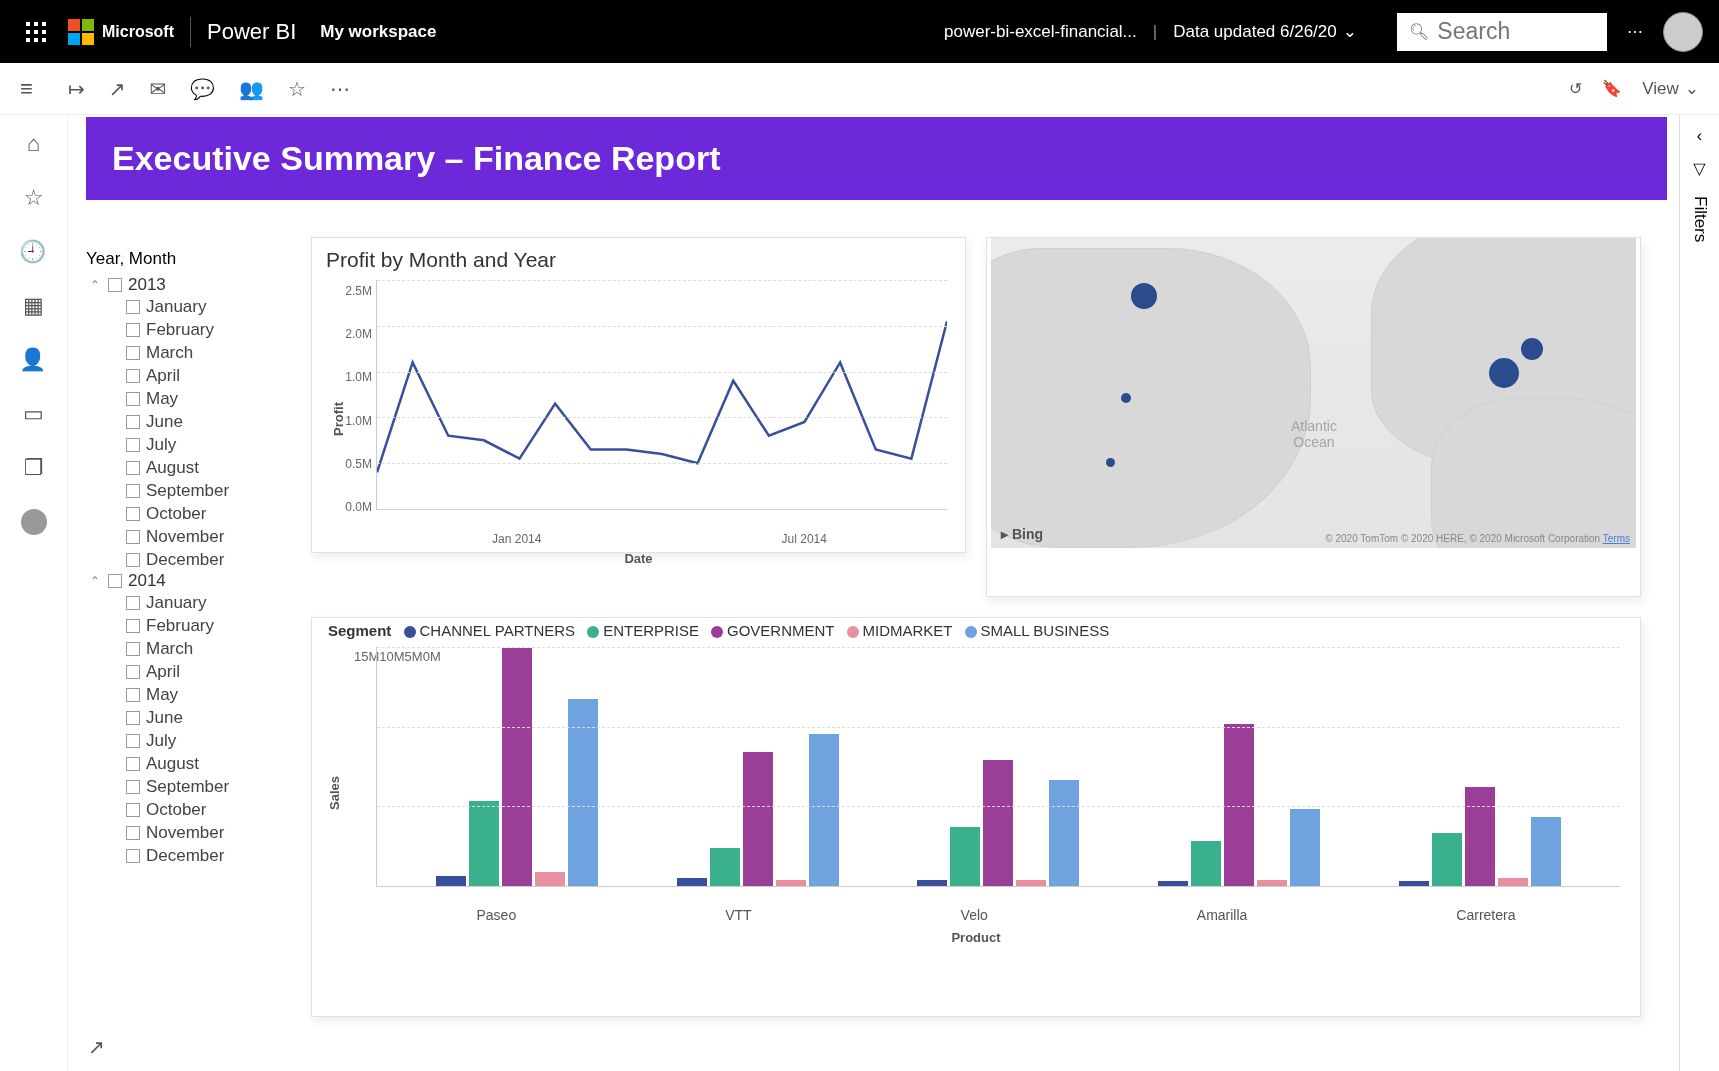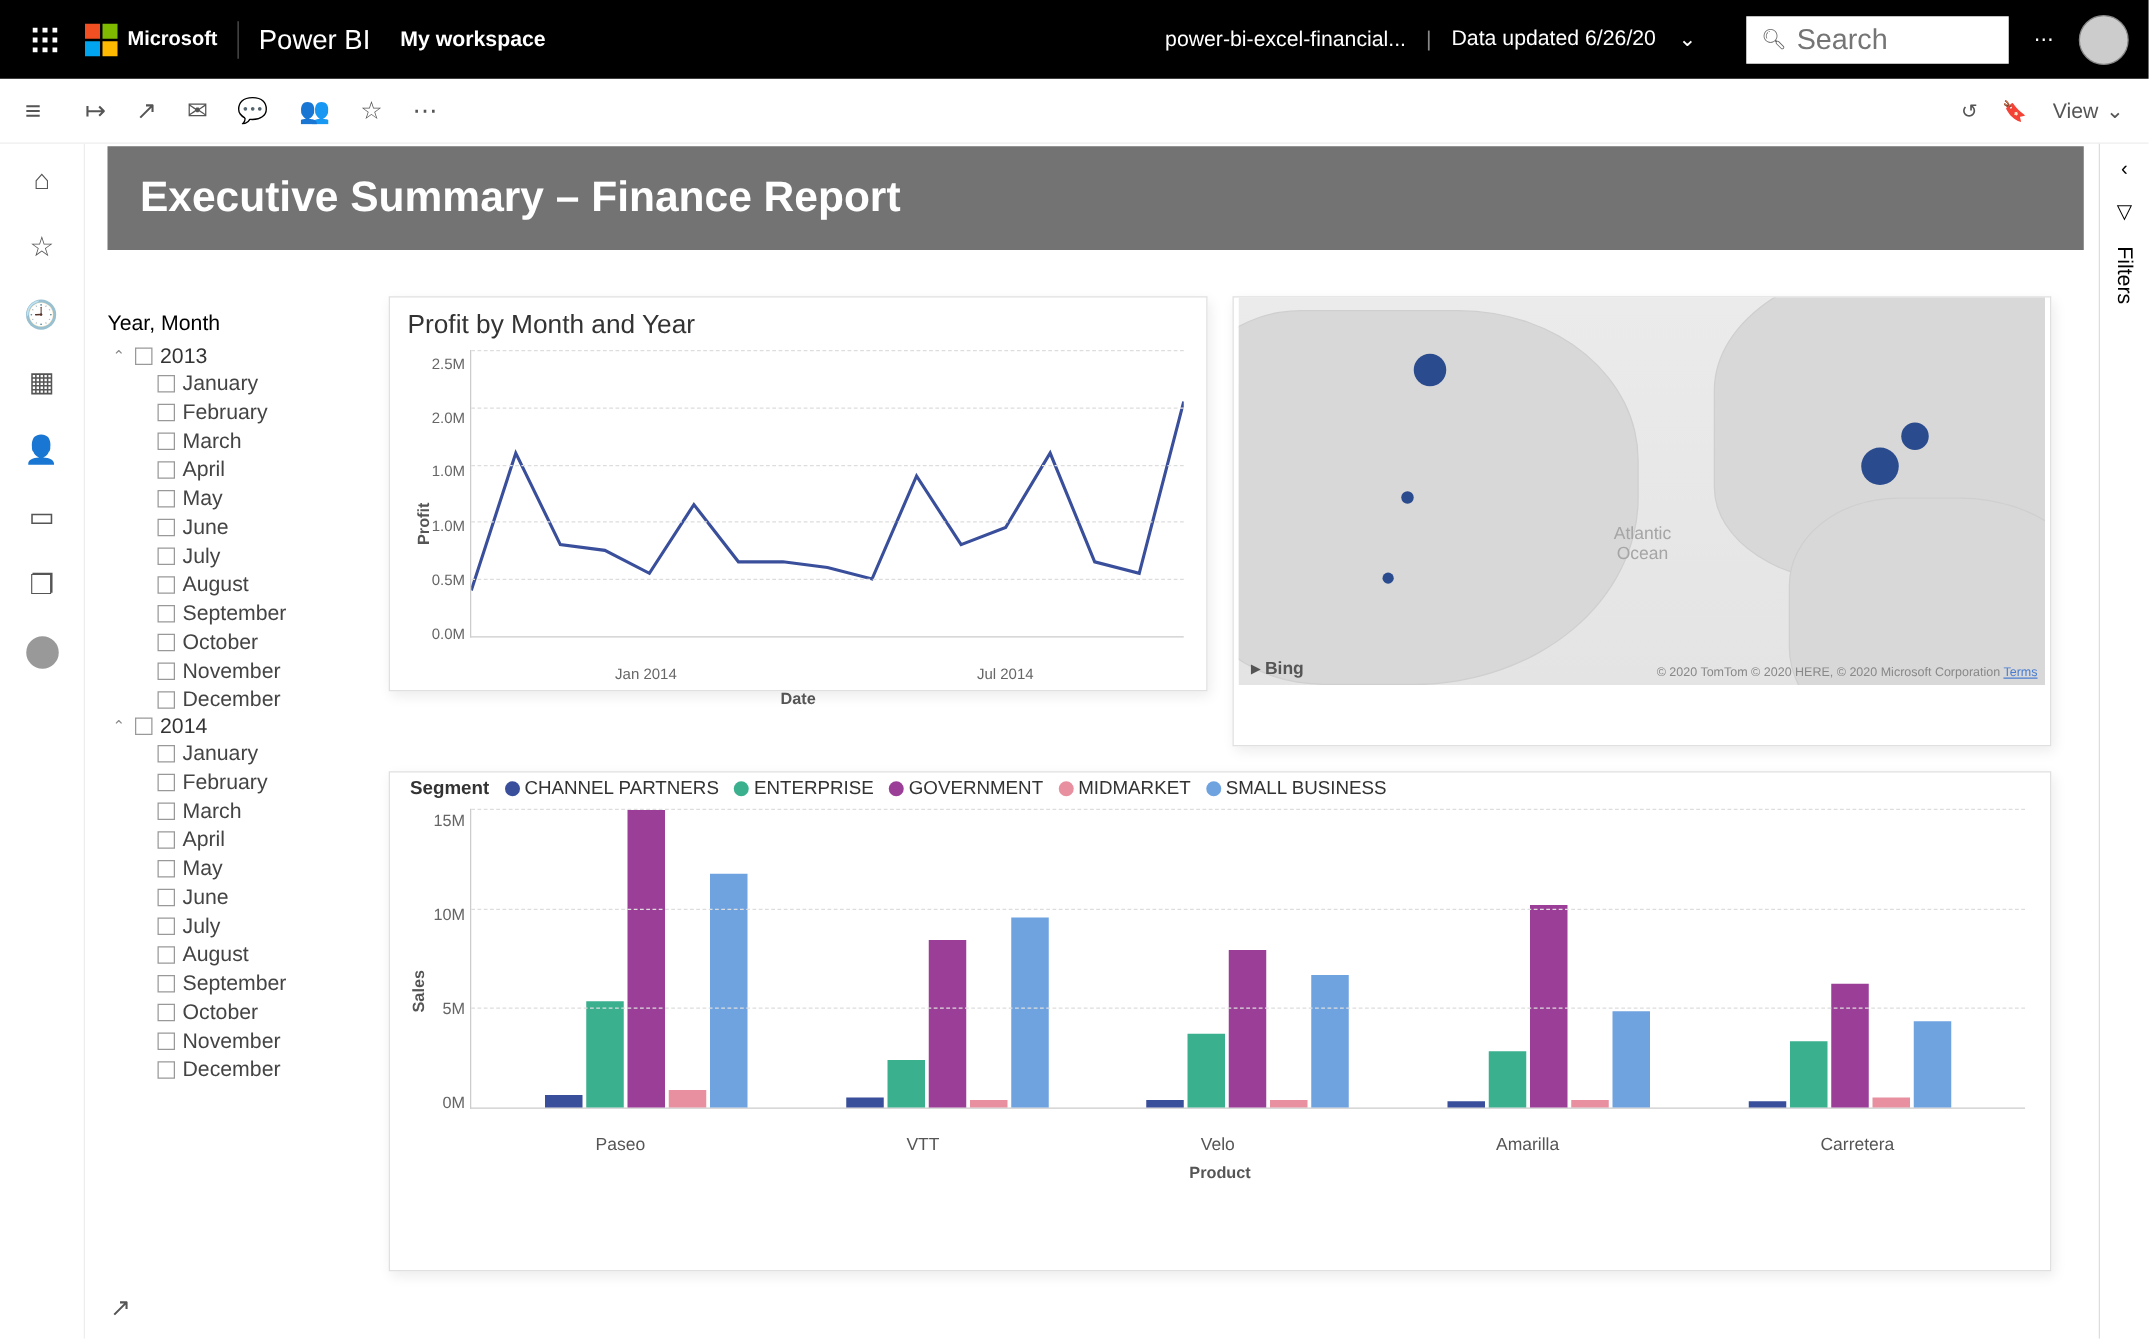--- a/index.html
+++ b/index.html
@@ -10,21 +10,21 @@
 .waffle { width: 40px; display: flex; justify-content: center; align-items: center; font-size: 20px; }
 .ms-logo { display: flex; align-items: center; gap: 8px; margin-left: 12px; }
 .ms-squares { display: grid; grid-template-columns: 12px 12px; grid-template-rows: 12px 12px; gap: 2px; }
 .ms-sq { width: 12px; height: 12px; }
 .ms-text { font-weight: 600; font-size: 16px; }
 .divider { width: 1px; height: 30px; background: #555; margin: 0 16px; }
 .pbi-text { font-size: 22px; font-weight: 300; }
 .workspace { font-size: 17px; margin-left: 24px; font-weight: 600; }
 .center-info { margin-left: auto; display: flex; align-items: center; gap: 16px; font-size: 17px; }
 .center-info .sep { color: #888; }
-.updated { display: flex; gap: 18px; }
+.updated { display: flex; align-items: center; gap: 6px; }
 .search-box { background: #fff; color: #666; display: flex; align-items: center; padding: 0 12px; height: 38px; width: 210px; gap: 8px; margin-left: 40px; }
 .search-box input { border: none; outline: none; font-size: 23px; width: 100%; color: #a21caf; }
 .top-icons { display: flex; align-items: center; gap: 20px; margin-left: 20px; }
 .avatar { width: 40px; height: 40px; border-radius: 50%; background: #ccc; border: 1px solid #888; }
 
 
 .actionbar { height: 52px; border-bottom: 1px solid #eee; display: flex; align-items: center; padding: 0 20px 0 68px; }
 .actionbar .left-actions { display: flex; gap: 24px; color: #555; }
 .actionbar .left-actions span { font-size: 20px; }
 .actionbar .right-actions { margin-left: auto; display: flex; align-items: center; gap: 20px; color: #555; }
@@ -34,21 +34,21 @@
 .main { display: flex; height: calc(100% - 115px); position: relative; }
 .sidebar { width: 68px; border-right: 1px solid #eee; display: flex; flex-direction: column; align-items: center; padding-top: 16px; gap: 28px; color: #555; }
 .sidebar .sicon { font-size: 22px; }
 .gray-circle { width: 26px; height: 26px; border-radius: 50%; background: #999; }
 
 
 .canvas-wrap { flex: 1; position: relative; padding: 0 12px 0 18px; overflow: hidden; }
 .canvas { position: relative; height: 100%; }
 
 
-.banner { background: #737373; color: #fff; font-size: 34px; font-weight: 700; padding: 22px 26px; margin-top: 2px; }
+.banner { background: #6d28d9; color: #fff; font-size: 34px; font-weight: 700; padding: 22px 26px; margin-top: 2px; }
 
 
 .slicer { position: absolute; top: 132px; left: 0; width: 210px; font-size: 17px; }
 .slicer-title { font-size: 17px; margin-bottom: 6px; }
 .year-group { margin-left: 4px; }
 .year-row { display: flex; align-items: center; gap: 6px; color: #333; }
 .month-list { margin-left: 36px; }
 .month-row { display: flex; align-items: center; gap: 6px; color: #444; line-height: 23px; }
 .cb { width: 14px; height: 14px; border: 1px solid #999; background: #fff; flex-shrink: 0; }
 .expand-icon { font-size: 12px; color: #888; width: 12px; }
@@ -78,21 +78,21 @@
 .bing-logo { position: absolute; bottom: 6px; left: 10px; font-size: 14px; font-weight: 700; color: #555; }
 .atlantic { position: absolute; color: #a5a5a5; font-size: 14px; text-align: center; line-height: 16px; }
 
 
 .bar-tile { top: 500px; left: 225px; width: 1330px; height: 400px; }
 .legend { padding: 4px 16px; font-size: 15px; color: #333; }
 .leg-label { font-weight: 700; margin-right: 8px; }
 .leg-item { margin-right: 12px; }
 .leg-dot { display: inline-block; width: 12px; height: 12px; border-radius: 50%; margin-right: 4px; vertical-align: middle; }
 .bar-chart { height: 300px; padding: 4px 20px 40px 60px; position: relative; }
-.bar-y-ticks { position: absolute; left: 26px; top: 6px; height: 240px; width: 34px; display: flex; flex-direction: column; justify-content: space-between; text-align: right; font-size: 13px; color: #666; }
+.bar-y-ticks { position: absolute; left: 42px; top: 6px; height: 240px; width: 34px; display: flex; flex-direction: row; justify-content: space-between; text-align: right; font-size: 13px; color: #666; }
 .bar-y-label { position: absolute; left: 6px; top: 50%; transform: translateY(-50%) rotate(-90deg); font-size: 13px; font-weight: 700; color: #555; }
 .bar-plot { margin-left: 4px; height: 240px; border-left: 1px solid #ccc; border-bottom: 1px solid #ccc; display: flex; align-items: flex-end; justify-content: space-around; padding: 0 20px; position: relative; }
 .bar-grid { position: absolute; left: 0; right: 0; border-top: 1px dashed #ddd; }
 .bar-group { display: flex; align-items: flex-end; gap: 3px; }
 .bar { width: 30px; }
 .bar-x-ticks { position: absolute; bottom: 20px; left: 60px; right: 20px; display: flex; justify-content: space-around; font-size: 14px; color: #555; }
 .bar-x-label { position: absolute; bottom: -2px; left: 0; right: 0; text-align: center; font-size: 13px; font-weight: 700; color: #555; }
 
 
 .filters-pane { width: 40px; border-left: 1px solid #ddd; display: flex; flex-direction: column; align-items: center; padding-top: 12px; gap: 14px; }

